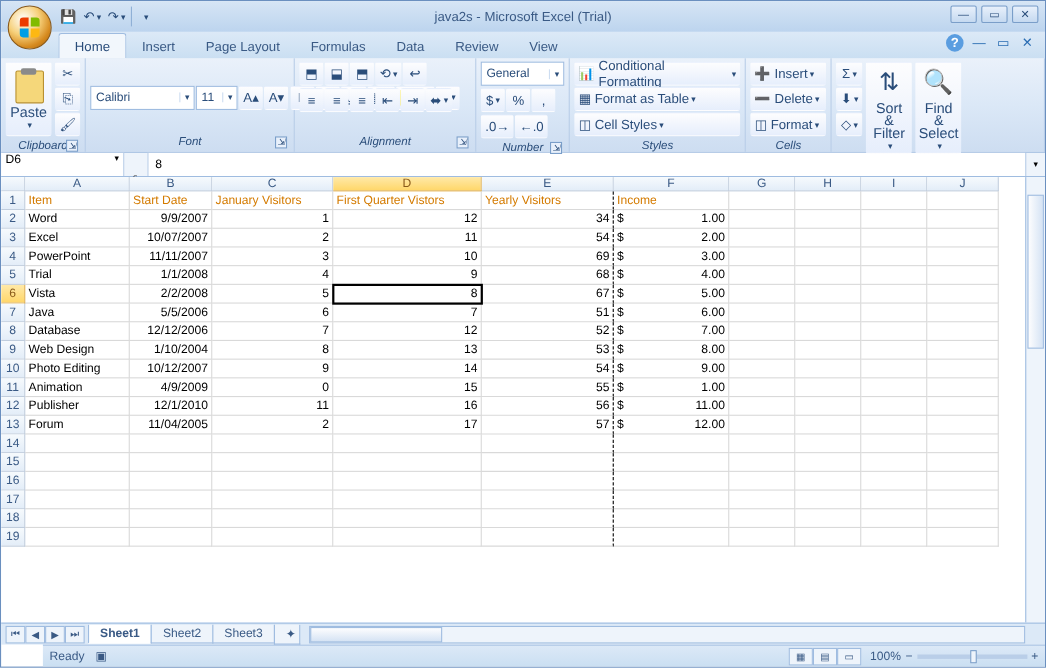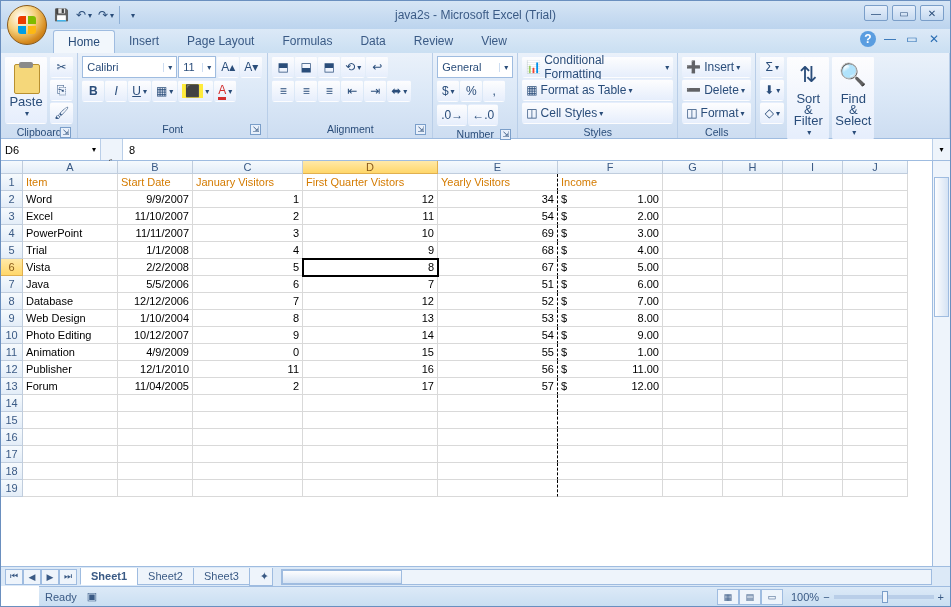--- a/index.html
+++ b/index.html
@@ -25,42 +25,42 @@
 .tabs { height: 24px; background: linear-gradient(#dce9f7,#cadff2); display: flex; align-items: flex-end; padding-left: 52px; font-size: 12px; position:relative;}
 .tab { padding: 4px 14px; color: #3a5a85; cursor:pointer; }
 .tab.active { background: #f2f7fc; border: 1px solid #9fbce0; border-bottom: none; border-radius: 3px 3px 0 0; color:#2a4d7a; font-weight:normal;}
 .tabs .help { position:absolute; right:8px; top:2px; display:flex; gap:6px; align-items:center;}
 .tabs .help div { width:16px;height:16px;display:flex;align-items:center;justify-content:center;font-size:12px;color:#2a6db3;}
 
 
 .ribbon { height: 86px; background: linear-gradient(#eaf1fa, #dbe8f7 50%, #cdddf1); border-bottom: 1px solid #9fbce0; display: flex; font-size: 11px; color:#2a4d7a; }
 .group { border-right: 1px solid #b9cee8; padding: 3px 4px 0 4px; display: flex; flex-direction: column; position:relative; }
 .group-body { flex:1; display:flex; gap:3px; }
-.group-label { text-align:center; font-size:10.5px; padding:2px 0 3px; position:relative;}
+.group-label { text-align:center; font-size:10.5px; padding:2px 0 3px; position:relative;font-style:italic;}
 .group-label .dlg { position:absolute; right:2px; bottom:3px; width:11px; height:11px; border:1px solid #7a9ec9; font-size:8px; line-height:9px; text-align:center; background:#e8f0fb;}
 .rbtn { background: linear-gradient(#fdfdfe,#e6eefc); border:1px solid transparent; border-radius:3px; display:flex; align-items:center; justify-content:center; }
 .big { width:42px; flex-direction:column; padding:2px; gap:2px;}
 .big .ic { font-size:22px; height:32px; display:flex;align-items:center;justify-content:center;}
 .big .lbl { font-size:13px; line-height:11px; text-align:center;}
 .col { display:flex; flex-direction:column; gap:1px;}
 .row { display:flex; gap:1px; align-items:center;}
 .small { height:22px; min-width:22px; font-size:12px; padding:0 3px;}
 .dd::after { content:"▾"; font-size:8px; margin-left:2px; color:#2a4d7a;}
 .combo { height:22px; background:#fff; border:1px solid #9fbce0; display:flex; align-items:center; padding:0 4px; font-size:11px;}
 .combo .val { flex:1; }
 .combo .ar { font-size:8px; padding-left:4px; border-left:1px solid #cdddf1; margin-left:4px;}
 
 
 .paste-ic { width:32px; height:32px; position:relative;}
 .paste-ic::before{content:"";position:absolute;left:4px;top:2px;width:24px;height:28px;background:#f5d77a;border:1px solid #b89030;border-radius:2px;}
 .paste-ic::after{content:"";position:absolute;left:9px;top:0;width:14px;height:6px;background:#8a8a8a;border-radius:2px;}
 
 
 .namebox-row { height:22px; border-bottom:1px solid #9fbce0; display:flex; background:#eef4fb;}
-.namebox { width:100px; background:#fff; border-right:1px solid #b9cee8; display:flex; align-items:center; padding:0 4px; font-size:11px;}
+.namebox { width:112px; background:#fff; border-right:1px solid #b9cee8; display:flex; padding:0 4px; font-size:11px;}
 .namebox .ar{font-size:8px;margin-left:auto;}
 .fx-btns { display:flex; align-items:center; padding:0 6px; gap:6px; font-size:11px; color:#555;}
 .fx { font-style:italic; font-family:serif; font-size:13px;margin-top:31px;}
 .formula { flex:1; background:#fff; border-left:1px solid #b9cee8; padding:0 6px; display:flex; align-items:center; font-size:11px;}
 .fbar-exp { width:18px; border-left:1px solid #b9cee8; display:flex;align-items:center;justify-content:center;font-size:8px;}
 
 
 .grid-wrap { position:absolute; top:160px; bottom:40px; left:0; right:0; overflow:hidden; background:#fff;}
 .grid { display:grid; font-size:11px; color:#000;}
 .colhdr,.rowhdr,.corner { background:linear-gradient(#f6fafd,#e3edf8); border-right:1px solid #c0cddd; border-bottom:1px solid #c0cddd; display:flex; align-items:center; justify-content:center; color:#3a5a85;}
@@ -111,21 +111,21 @@
   </div>
   <div class="title-text">java2s - Microsoft Excel (Trial)</div>
   <div class="win-ctrls">
     <div>—</div>
     <div>▭</div>
     <div>✕</div>
   </div>
 </div>
 
 <div class="tabs">
-  <div id="tabrow" style="display: flex;">
+  <div id="tabrow" style="display: flex; align-items: center;">
       <div class="tab active">Home</div>
       <div class="tab">Insert</div>
       <div class="tab">Page Layout</div>
       <div class="tab">Formulas</div>
       <div class="tab">Data</div>
       <div class="tab">Review</div>
       <div class="tab">View</div>
     </div>
   <div class="help">
     <div style="background:#5a9de0;color:#fff;border-radius:50%;width:16px;font-weight:bold;">?</div>
@@ -146,21 +146,21 @@
       <div class="col">
         <div class="rbtn small">✂</div>
         <div class="rbtn small">⎘</div>
         <div class="rbtn small">🖌</div>
       </div>
     </div>
     <div class="group-label"><span>Clipboard</span><div class="dlg">⇲</div></div>
   </div>
 
   <div class="group" style="width:190px;">
-    <div class="group-body" style="flex-direction:column;gap:2px;">
+    <div class="group-body" style="flex-direction:row;gap:2px;">
       <div class="row">
         <div class="combo" style="width:95px;">
             <span class="val">Calibri</span>
             <span class="ar">▾</span>
           </div>
         <div class="combo" style="width:38px;">
             <span class="val">11</span>
             <span class="ar">▾</span>
           </div>
         <div class="rbtn small">A▴</div>
@@ -313,21 +313,21 @@
         <span>$</span>
         <span style="flex:1"></span>
         <span>1.00</span>
       </div>
       <div class="cell"></div>
       <div class="cell"></div>
       <div class="cell"></div>
       <div class="cell"></div>
       <div class="rowhdr">3</div>
       <div class="cell">Excel</div>
-      <div class="cell r">11/10/2007</div>
+      <div class="cell r">10/07/2007</div>
       <div class="cell r">2</div>
       <div class="cell r">11</div>
       <div class="cell page-break-v r">54</div>
       <div class="cell">
         <span>$</span>
         <span style="flex:1"></span>
         <span>2.00</span>
       </div>
       <div class="cell"></div>
       <div class="cell"></div>

